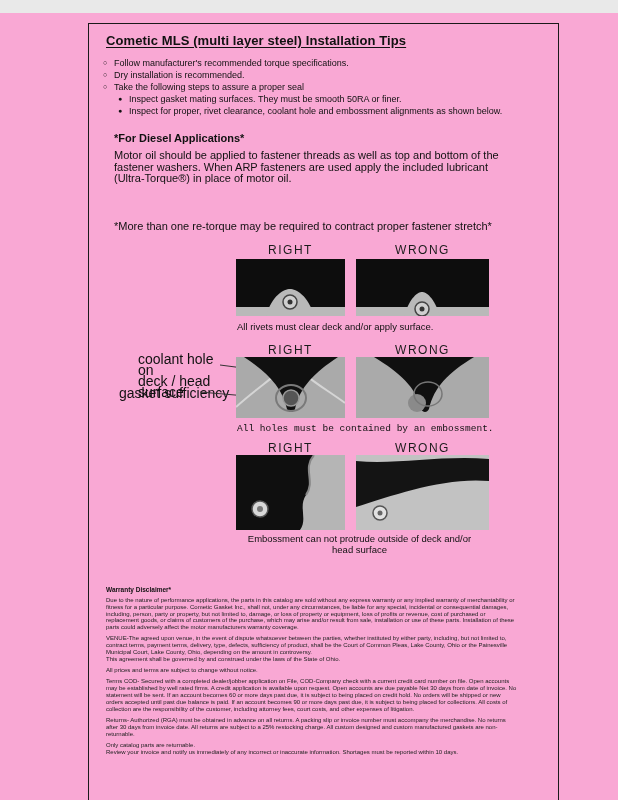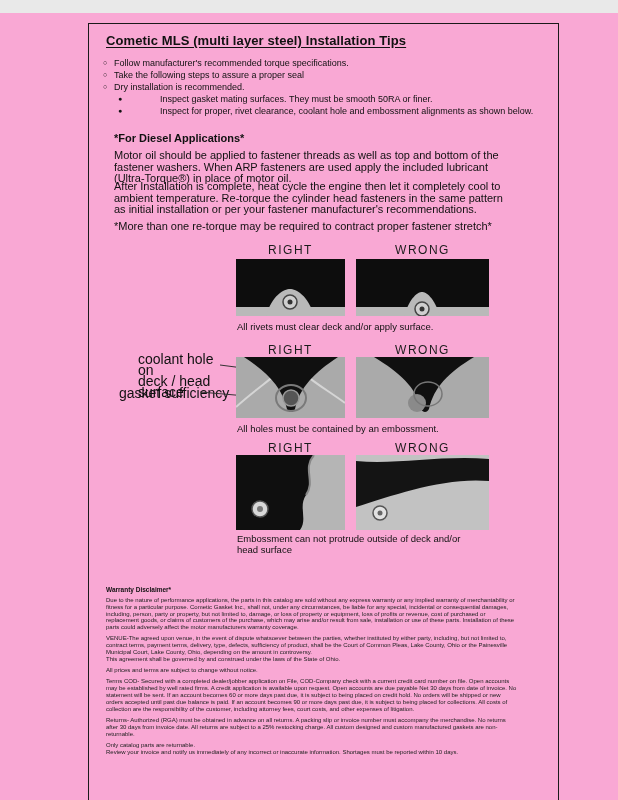--- a/index.html
+++ b/index.html
@@ -7,21 +7,21 @@
   body { font-family:"Liberation Sans", sans-serif; color:#111; }
   .page { position:relative; width:618px; height:800px; background:#f9a8d4; overflow:hidden; margin:13px auto; }
   .abs { position:absolute; }
 
   .frame { left:88px; top:10px; width:471px; height:781px; border:1px solid #1a1a1a; }
 
   .title { left:106px; top:20px; font-size:13px; font-weight:bold; text-decoration:underline; text-underline-offset:2px; letter-spacing:0.1px; }
 
   .tips { left:103px; top:44px; width:442px; font-size:9px; line-height:12px; }
   .tip-row { display:flex; align-items:flex-start; }
-  .tip-row.sub { margin-left:15px;gap:31px; }
+  .tip-row.sub { margin-left:15px; }
   .marker { flex:0 0 11px; width:11px; font-size:7px; line-height:12px; }
 
   .diesel-heading { left:114px; top:119px; font-size:11px; font-weight:bold; }
   .body-text { font-size:11px; line-height:11.5px; }
   .para1 { left:114px; top:137px; width:402px; }
   .para2 { left:114px; top:168px; width:402px; }
   .note  { left:114px; top:208px; width:402px; }
 
   .dlabel { font-size:12px; letter-spacing:1.5px; text-align:center; color:#1c1c1c; }
   .caption { font-size:9.5px; color:#111; }
@@ -44,39 +44,38 @@
 
   <div class="abs title">Cometic MLS (multi layer steel) Installation Tips</div>
 
   <div class="abs tips">
     <div class="tip-row">
       <span class="marker">○</span>
       <span>Follow manufacturer's recommended torque specifications.</span>
     </div>
     <div class="tip-row">
       <span class="marker">○</span>
-      <span>Take the following steps to assure a proper seal</span>
+      <span>Dry installation is recommended.</span>
     </div>
     <div class="tip-row">
       <span class="marker">○</span>
-      <span>Dry installation is recommended.</span>
+      <span>Take the following steps to assure a proper seal</span>
     </div>
     <div class="tip-row sub">
       <span class="marker">●</span>
       <span>Inspect gasket mating surfaces.  They must be smooth 50RA or finer.</span>
     </div>
     <div class="tip-row sub">
       <span class="marker">●</span>
       <span>Inspect for proper, rivet clearance, coolant hole and embossment alignments as shown below.</span>
     </div>
   </div>
 
   <div class="abs diesel-heading">*For Diesel Applications*</div>
   <div class="abs body-text para1">Motor oil should be applied to fastener threads as well as top and bottom of the fastener washers. When ARP fasteners are used apply the included lubricant (Ultra-Torque®) in place of motor oil.</div>
-  <div class="abs body-text para2">After Installation is complete, heat cycle the engine then let it completely cool to ambient temperature. Re-torque the cylinder head fasteners in the same pattern as initial installation or per your fastener manufacturer's recommendations.</div>
   <div class="abs body-text note">*More than one re-torque may be required to contract proper fastener stretch*</div>
 
   <div class="abs dlabel" style="left:236px; top:230px; width:109px;">RIGHT</div>
   <div class="abs dlabel" style="left:356px; top:230px; width:133px;">WRONG</div>
 
   <svg class="abs diagram" style="left:236px; top:246px;" width="109" height="57">
     <rect width="109" height="57" fill="#0d0d0d"></rect>
     <rect y="48" width="109" height="9" fill="#b9b9b9"></rect>
     <path d="M30,57 C36,36 48,30 54,30 C60,30 72,36 78,57 Z" fill="#b9b9b9"></path>
     <circle cx="54" cy="43" r="7" fill="#cfcfcf" stroke="#444" stroke-width="1.5"></circle>
@@ -109,39 +108,39 @@
     <ellipse cx="55" cy="41" rx="15" ry="13" fill="none" stroke="#7a7a7a" stroke-width="2"></ellipse>
     <circle cx="55" cy="41" r="8" fill="#555"></circle>
     <circle cx="55" cy="41" r="8" fill="none" stroke="#999" stroke-width="1.5"></circle>
   </svg>
   <svg class="abs diagram" style="left:356px; top:344px;" width="133" height="61">
     <rect width="133" height="61" fill="#aaaaaa"></rect>
     <path d="M18,0 C44,16 60,30 65,52 C67,56 71,56 73,52 C78,30 92,16 118,0 Z" fill="#101010"></path>
     <circle cx="61" cy="46" r="9" fill="#8a8a8a"></circle>
     <ellipse cx="72" cy="37" rx="14" ry="12" fill="none" stroke="#777" stroke-width="1.5"></ellipse>
   </svg>
-  <div class="abs caption" style="left:237px; top:410px;">All holes must be contained by an embossment.</div>
+  <div class="abs caption" style="left:237px; top:410px;font-family:Liberation Mono, monospace;">All holes must be contained by an embossment.</div>
 
   <div class="abs dlabel" style="left:236px; top:428px; width:109px;">RIGHT</div>
   <div class="abs dlabel" style="left:356px; top:428px; width:133px;">WRONG</div>
 
   <svg class="abs diagram" style="left:236px; top:442px;" width="109" height="75">
     <rect width="109" height="75" fill="#b5b5b5"></rect>
     <path d="M0,0 L78,0 C66,14 80,26 70,40 C62,52 72,64 64,75 L0,75 Z" fill="#0f0f0f"></path>
     <path d="M78,0 C66,14 80,26 70,40" fill="none" stroke="#888" stroke-width="2"></path>
     <circle cx="24" cy="54" r="8" fill="#d8d8d8" stroke="#555" stroke-width="1.5"></circle>
     <circle cx="24" cy="54" r="3" fill="#777"></circle>
   </svg>
   <svg class="abs diagram" style="left:356px; top:442px;" width="133" height="75">
     <rect width="133" height="75" fill="#c2c2c2"></rect>
     <path d="M0,6 C40,10 85,0 133,4 L133,26 C88,22 38,40 0,52 Z" fill="#141414"></path>
     <circle cx="24" cy="58" r="7" fill="#e2e2e2" stroke="#555" stroke-width="1.5"></circle>
     <circle cx="24" cy="58" r="2.5" fill="#666"></circle>
   </svg>
-  <div class="abs caption" style="left:237px; top:520px; width:245px;">Embossment can not protrude outside of deck and/or head surface</div>
+  <div class="abs caption" style="left:237px; top:520px; width:245px;text-align:center;">Embossment can not protrude outside of deck and/or head surface</div>
 
   <div class="abs warranty-heading">Warranty Disclaimer*</div>
   <div class="abs warranty">
     <p>Due to the nature of performance applications, the parts in this catalog are sold without any express warranty or any implied warranty of merchantability or fitness for a particular purpose.  Cometic Gasket Inc., shall not, under any circumstances, be liable for any special, incidental or consequential damages, including, person, party or property, but not limited to, damage, or loss of property or equipment, loss of profits or revenue, cost of purchased or replacement goods, or claims of customers of the purchase, which may arise and/or result from sale, installation or use of these parts.  Installation of these parts could adversely affect the motor manufacturers warranty coverage.</p>
     <p>VENUE-The agreed upon venue, in the event of dispute whatsoever between the parties, whether instituted by either party, including, but not limited to, contract terms, payment terms, delivery, type, defects, sufficiency of product, shall be the Court of Common Pleas, Lake County, Ohio or the Painesville Municipal Court, Lake County, Ohio, depending on the amount in controversy.
 This agreement shall be governed by and construed under the laws of the State of Ohio.</p>
     <p>All prices and terms are subject to change without notice.</p>
     <p>Terms COD- Secured with a completed dealer/jobber application on File, COD-Company check with a current credit card number on file.  Open accounts may be established by well rated firms.  A credit application is available upon request.  Open accounts are due payable Net 30 days from date of invoice.  No statement will be sent.  If an account becomes 60 or more days past due, it is subject to being placed on credit hold.  No orders will be shipped or new orders accepted until past due balance is paid.  If an account becomes 90 or more days past due, it is subject to being placed for collections.  All costs of collection are the responsibility of the customer, including attorney fees, court costs, and other expenses of litigation.</p>
     <p>Returns- Authorized (RGA) must be obtained in advance on all returns.  A packing slip or invoice number must accompany the merchandise.  No returns after 30 days from invoice date.  All returns are subject to a 25% restocking charge.  All custom designed and custom manufactured gaskets are non-returnable.</p>
     <p>Only catalog parts are returnable.

